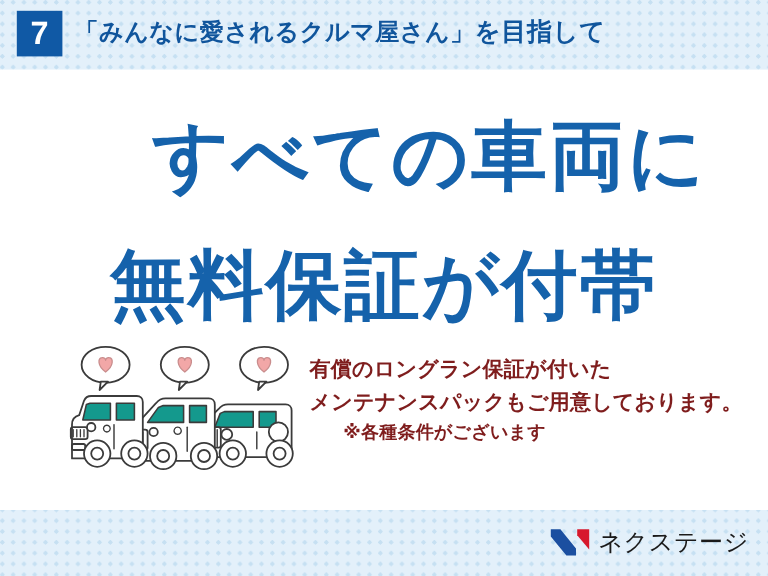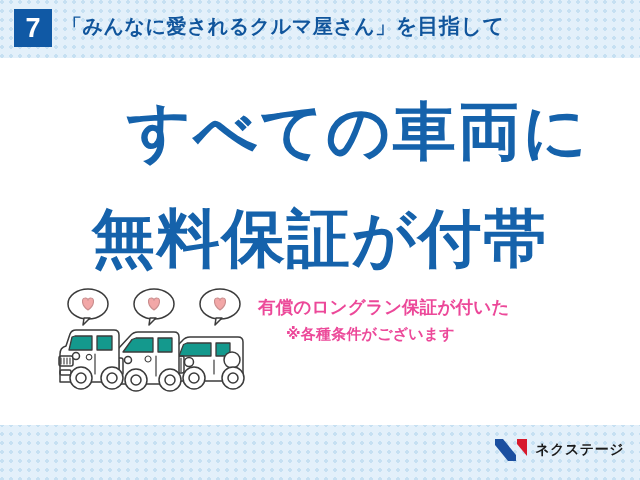--- a/index.html
+++ b/index.html
@@ -64,42 +64,42 @@
     position:absolute;left:0;top:228px;width:640px;height:135px;
   }
 
   #cars-block{
     position:absolute;left:56px;top:0;width:196px;height:110px;
   }
   #cars-svg{display:block;width:196px;height:110px;}
 
   #body-text{
     position:absolute;left:258px;top:8px;width:372px;
-    color:#ec4899;
+    color:#7f1d1d;
   }
   .body-line{
     font-size:17.5px;line-height:1.58;font-weight:bold;
     letter-spacing:0.2px;white-space:nowrap;
   }
   .body-note{
     font-size:15px;line-height:1.6;font-weight:bold;
     letter-spacing:0.2px;white-space:nowrap;margin-left:28px;
   }
 
   
   #footer{
     position:absolute;left:0;top:425px;width:640px;height:55px;
   }
   #logo{
     position:absolute;right:16px;top:13px;
     display:flex;align-items:center;gap:7px;
   }
   #logo-mark{display:block;}
   #logo-text{
-    font-size:14px;font-weight:bold;color:#1a1a1a;
+    font-size:20px;font-weight:normal;color:#1a1a1a;
     letter-spacing:0.5px;white-space:nowrap;
   }
 </style>
 </head>
 <body>
 
 <div id="page">
 
   <div id="header">
     <div id="badge">7</div>
@@ -194,20 +194,21 @@
               <circle cx="25" cy="92" r="5" fill="#ffffff"></circle>
               <circle cx="56" cy="92" r="11" fill="#ffffff"></circle>
               <circle cx="56" cy="92" r="5" fill="#ffffff"></circle>
             </g>
           </g>
         </svg>
       </div>
 
       <div id="body-text">
         <div class="body-line">有償のロングラン保証が付いた</div>
+        <div class="body-line">メンテナンスパックもご用意しております。</div>
         <div class="body-note">※各種条件がございます</div>
       </div>
 
     </div>
   </div>
 
   <div id="footer">
     <div id="logo">
       <svg id="logo-mark" width="34" height="24" viewBox="0 0 34 24" xmlns="http://www.w3.org/2000/svg">
         <path d="M1 23 L1 1 L9 1 L22 17 L22 23 L14 23 L1 7 Z" fill="#1b4fa0"></path>

